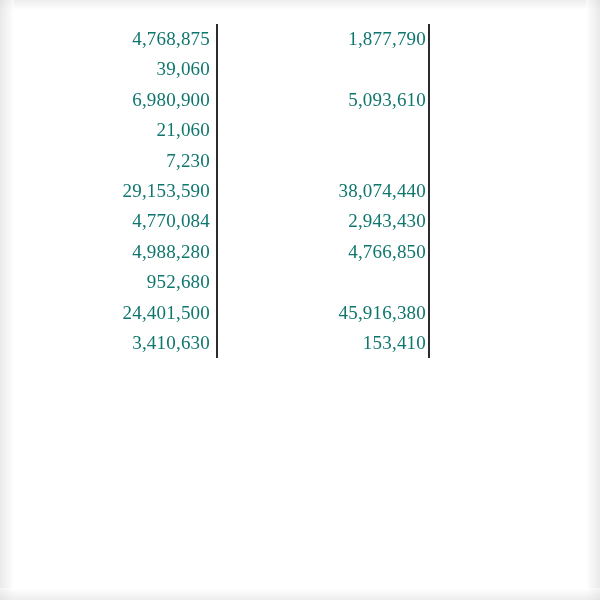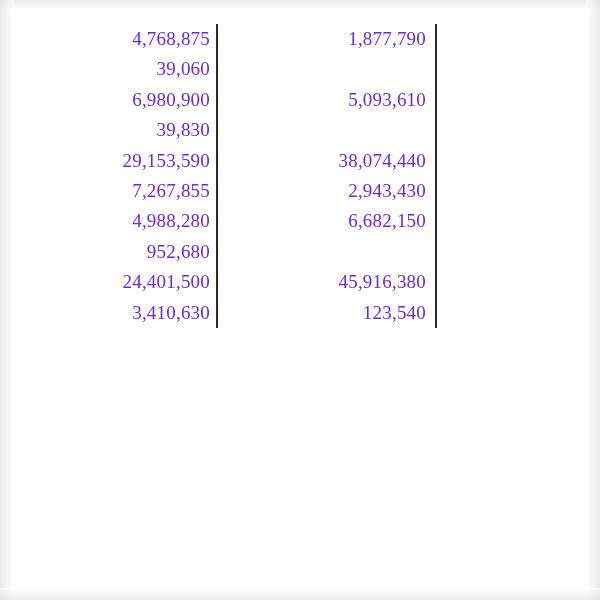--- a/index.html
+++ b/index.html
@@ -29,39 +29,39 @@
     border-collapse: collapse;
     width: 370px;
     table-layout: fixed;
   }
   table.figures td {
     padding: 0 8px 0 0;
     text-align: right;
     vertical-align: baseline;
     font-size: 19px;
     line-height: 30.4px;
-    color: #6d28d9;
+    color: #0f766e;
     font-family: "Liberation Serif", serif;
     letter-spacing: 0.2px;
     white-space: nowrap;
   }
   table.figures td.col-a {
     width: 150px;
     border-right: 2px solid #2b2b2b;
     padding-right: 6px;
   }
   table.figures td.spacer {
     width: 18px;
     border: none;
     padding: 0;
   }
   table.figures td.col-b {
     width: 190px;
     border-right: 2px solid #2b2b2b;
-    padding-right: 9px;
+    padding-right: 2px;
   }
   .edge-shade-left {
     position: absolute;
     top: 0;
     left: 0;
     width: 14px;
     height: 600px;
     background: linear-gradient(to right, #d8d8d8 0%, #ffffff 100%);
     opacity: 0.55;
   }
@@ -115,51 +115,56 @@
           <td class="col-a">39,060</td>
           <td class="spacer"></td>
           <td class="col-b"></td>
         </tr>
         <tr>
           <td class="col-a">6,980,900</td>
           <td class="spacer"></td>
           <td class="col-b">5,093,610</td>
         </tr>
         <tr>
-          <td class="col-a">39,830</td>
+          <td class="col-a">21,060</td>
+          <td class="spacer"></td>
+          <td class="col-b"></td>
+        </tr>
+        <tr>
+          <td class="col-a">7,230</td>
           <td class="spacer"></td>
           <td class="col-b"></td>
         </tr>
         <tr>
           <td class="col-a">29,153,590</td>
           <td class="spacer"></td>
           <td class="col-b">38,074,440</td>
         </tr>
         <tr>
-          <td class="col-a">7,267,855</td>
+          <td class="col-a">4,770,084</td>
           <td class="spacer"></td>
           <td class="col-b">2,943,430</td>
         </tr>
         <tr>
           <td class="col-a">4,988,280</td>
           <td class="spacer"></td>
-          <td class="col-b">6,682,150</td>
+          <td class="col-b">4,766,850</td>
         </tr>
         <tr>
           <td class="col-a">952,680</td>
           <td class="spacer"></td>
           <td class="col-b"></td>
         </tr>
         <tr>
           <td class="col-a">24,401,500</td>
           <td class="spacer"></td>
           <td class="col-b">45,916,380</td>
         </tr>
         <tr>
           <td class="col-a">3,410,630</td>
           <td class="spacer"></td>
-          <td class="col-b">123,540</td>
+          <td class="col-b">153,410</td>
         </tr>
       </tbody>
     </table>
   </div>
 
 </div>
 
 </body></html>

